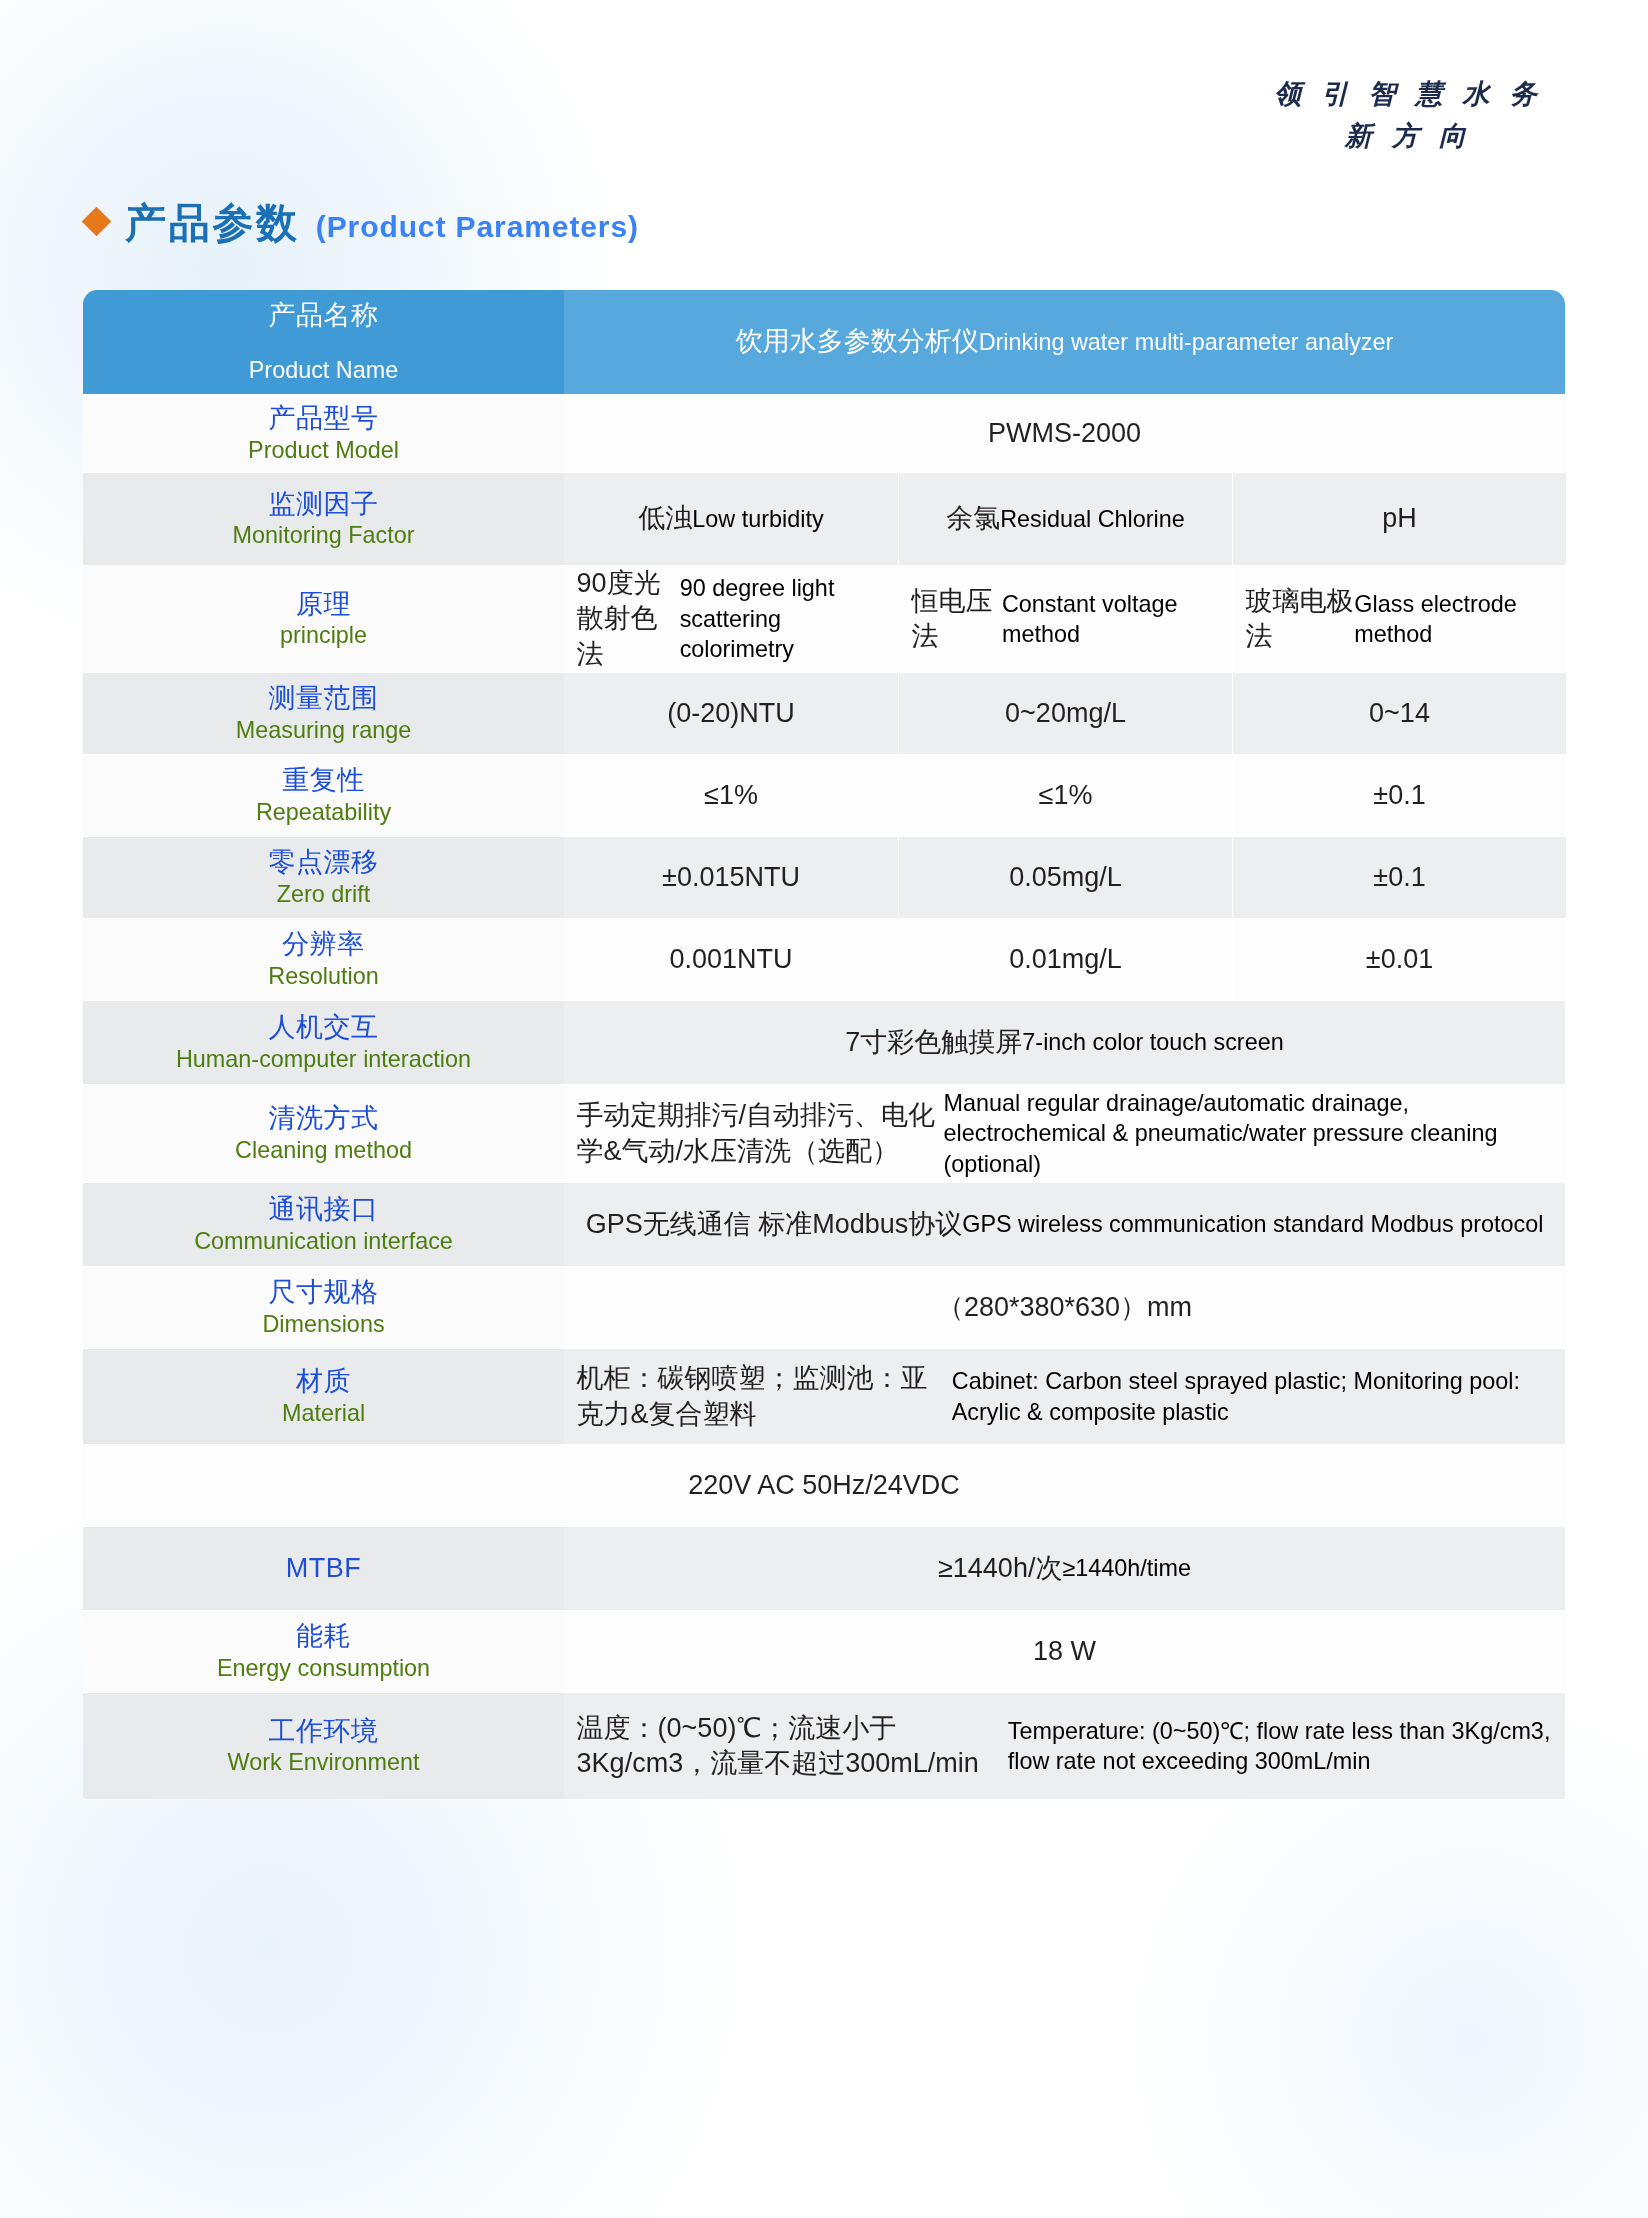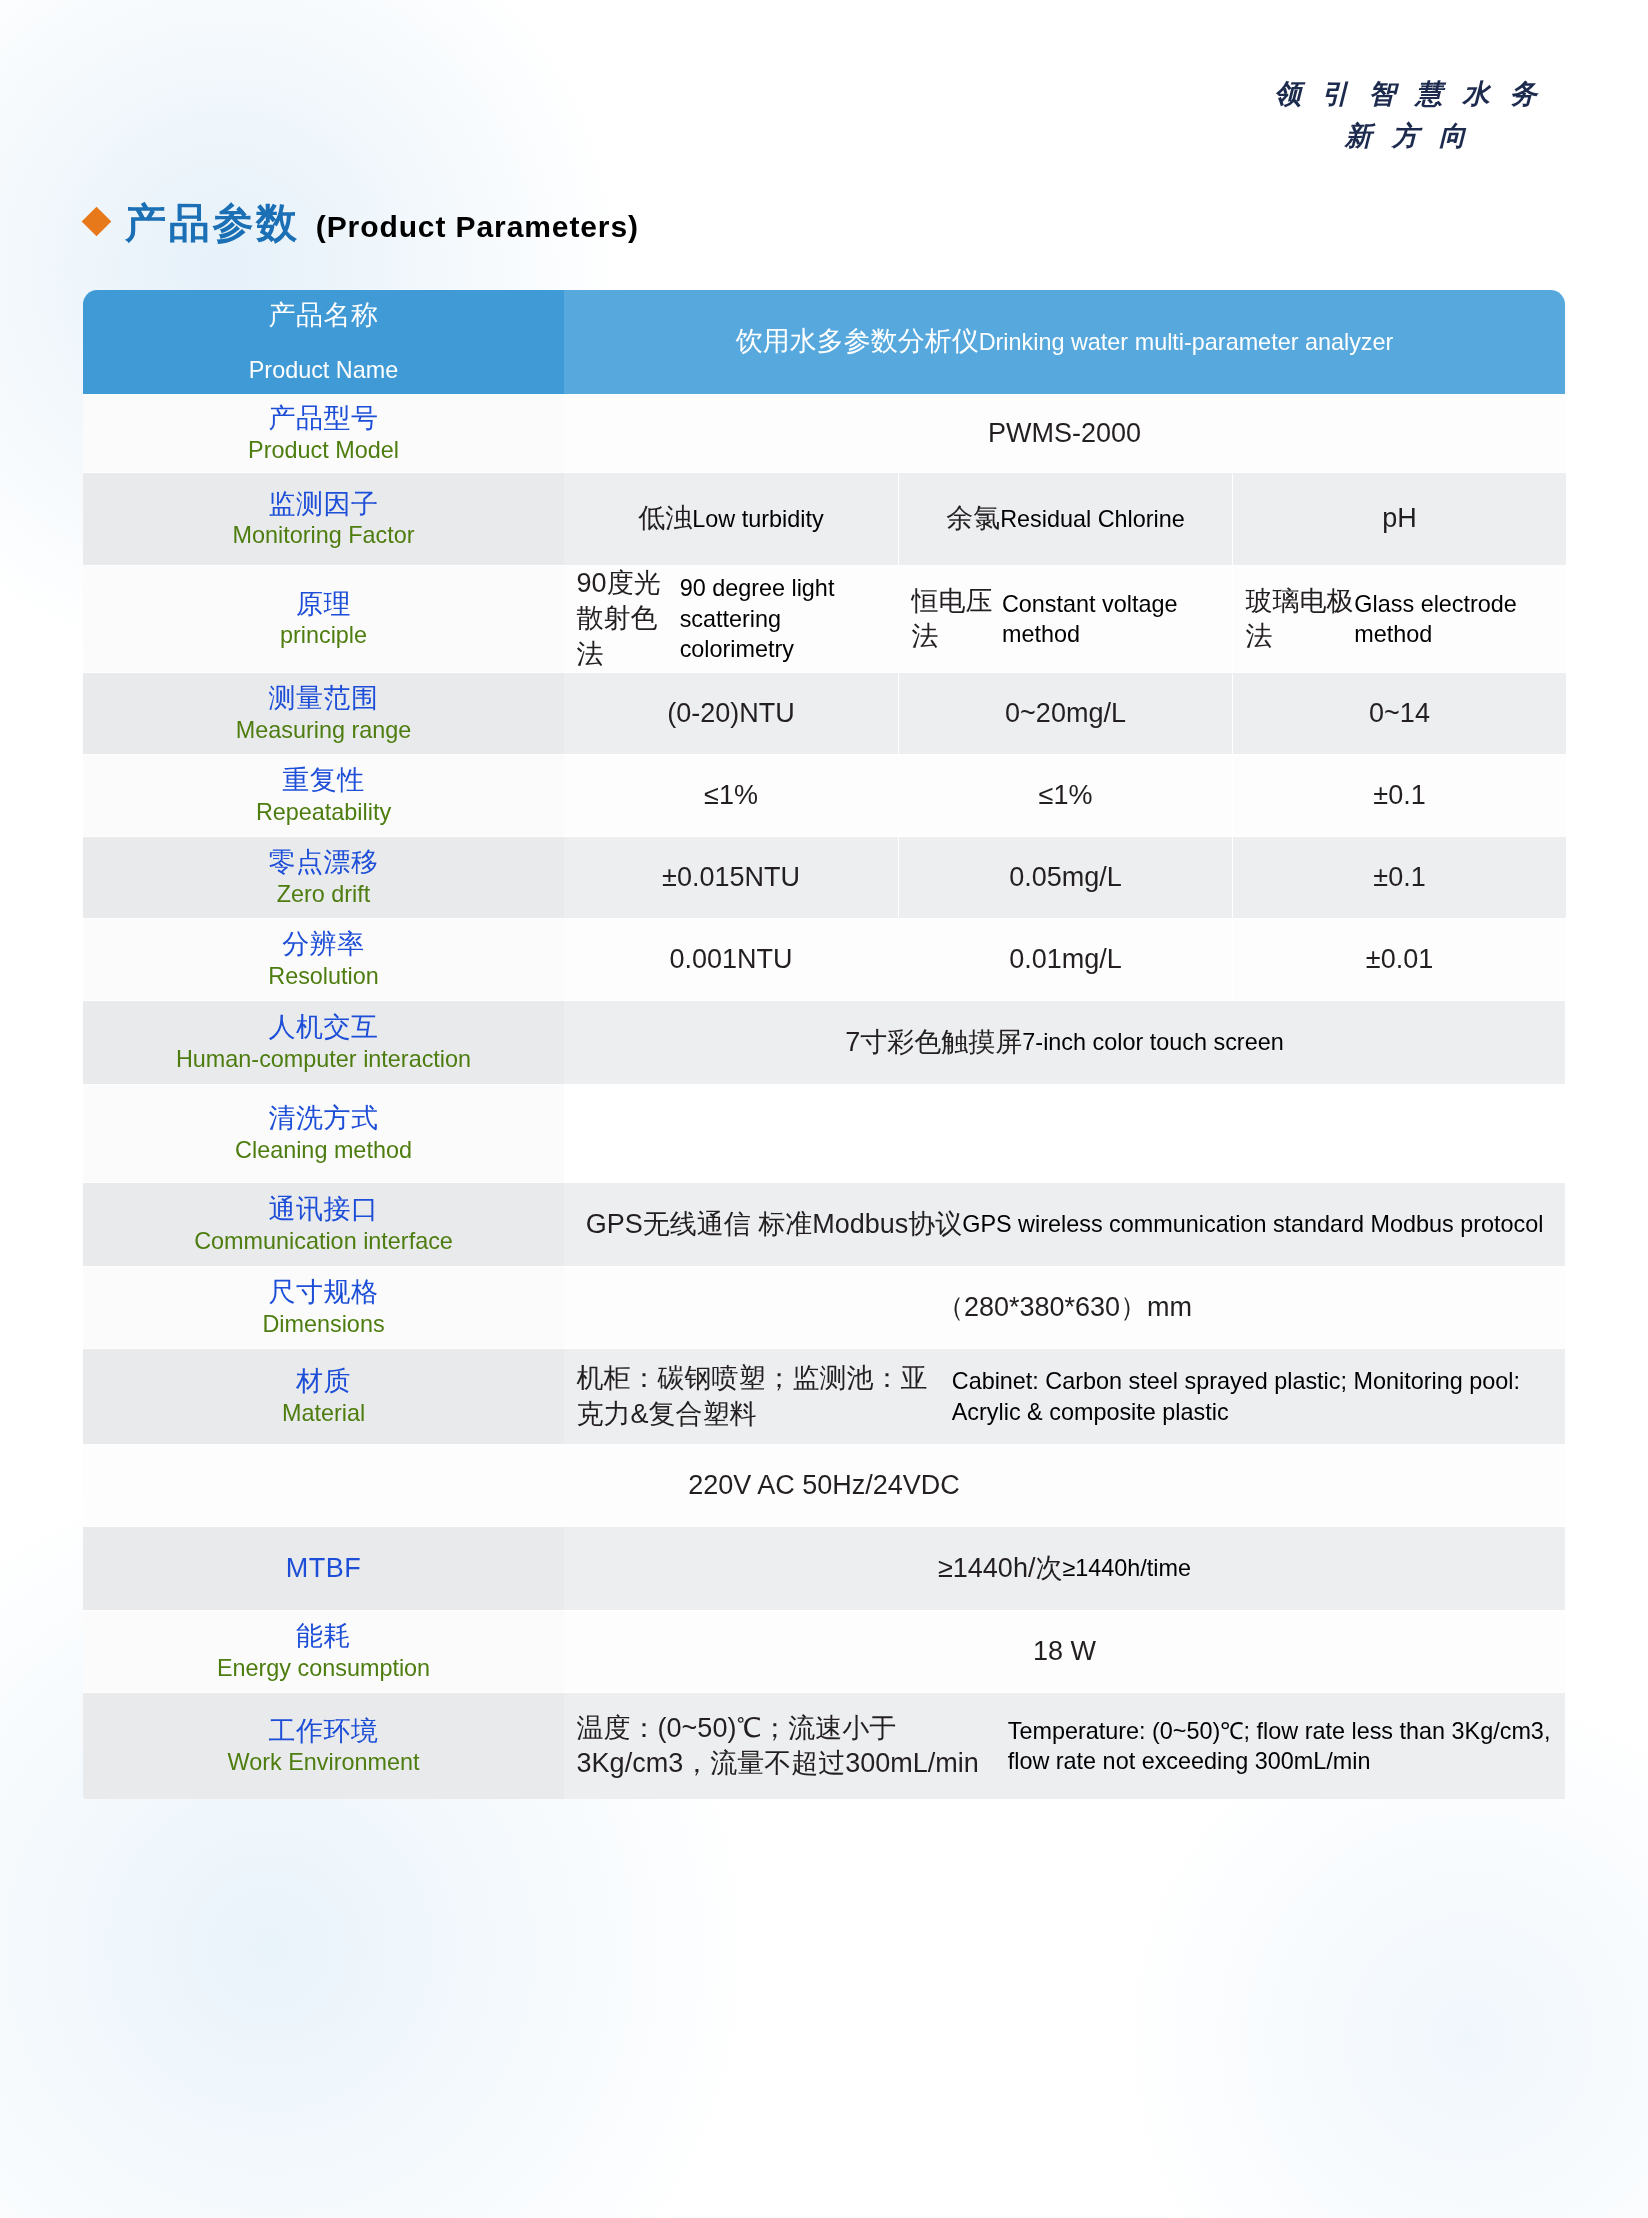--- a/index.html
+++ b/index.html
@@ -83,21 +83,21 @@
   .heading-cn {
     font-size: 41px;
     font-weight: bold;
     color: #1a6fb5;
     letter-spacing: 2.7px;
     margin-right: 16px;
   }
   .heading-en {
     font-size: 30px;
     font-weight: bold;
-    color: #000000;
+    color: #3b82f6;
     letter-spacing: 0.9px;
   }
 
   
   .table {
     position: absolute;
     left: 83px;
     top: 290px;
     width: 1482px;
     border-collapse: separate;
@@ -344,20 +344,24 @@
         <div class="val-main">7寸彩色触摸屏</div>
         <div class="val-sub">7-inch color touch screen</div>
       </div>
     </div>
 
     <div class="row rowline" style="height:97px">
       <div class="cell-label lbl-white">
         <div class="cn">清洗方式</div>
         <div class="en">Cleaning method</div>
       </div>
+      <div class="cell-value val-white">
+        <div class="val-main">手动定期排污/自动排污、电化学&amp;气动/水压清洗（选配）</div>
+        <div class="val-sub">Manual regular drainage/automatic drainage, electrochemical &amp; pneumatic/water pressure cleaning (optional)</div>
+      </div>
     </div>
 
     <div class="row rowline" style="height:83px">
       <div class="cell-label lbl-grey">
         <div class="cn">通讯接口</div>
         <div class="en">Communication interface</div>
       </div>
       <div class="cell-value val-grey">
         <div class="val-main">GPS无线通信 标准Modbus协议</div>
         <div class="val-sub">GPS wireless communication standard Modbus protocol</div>

